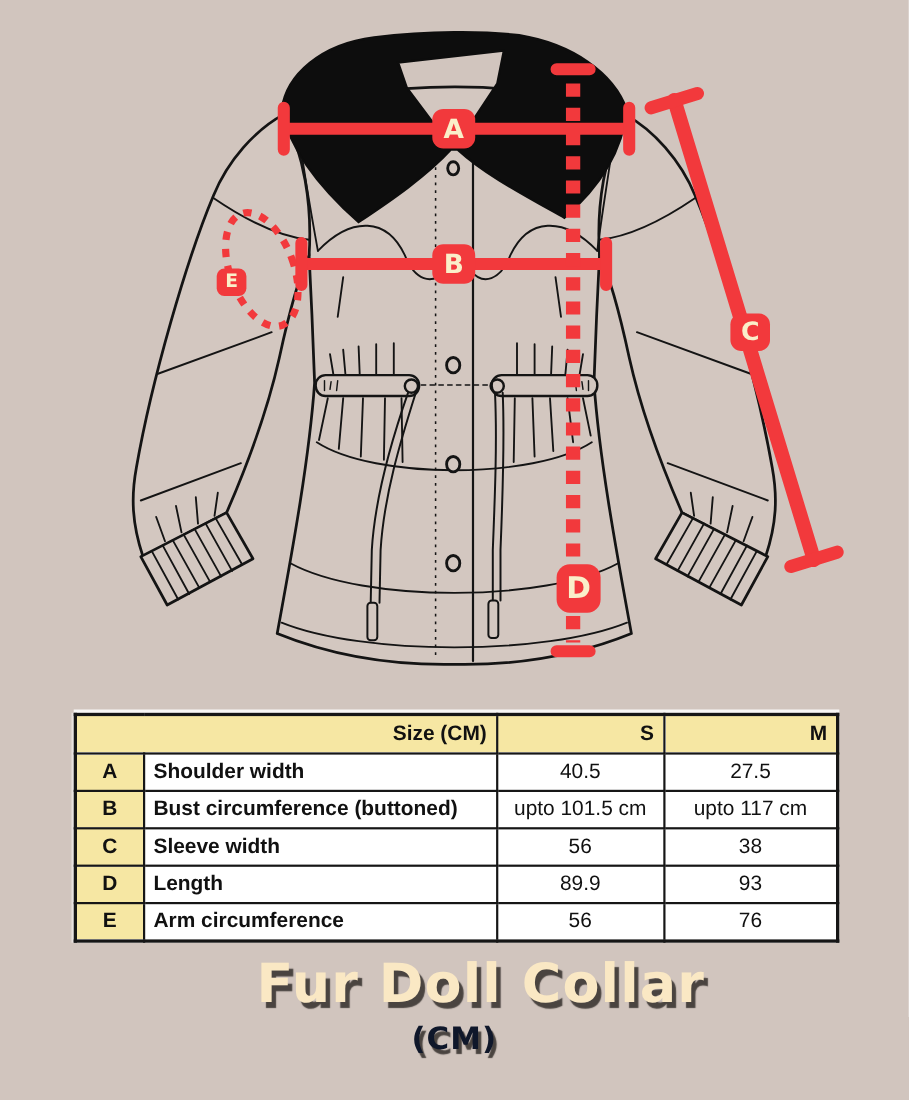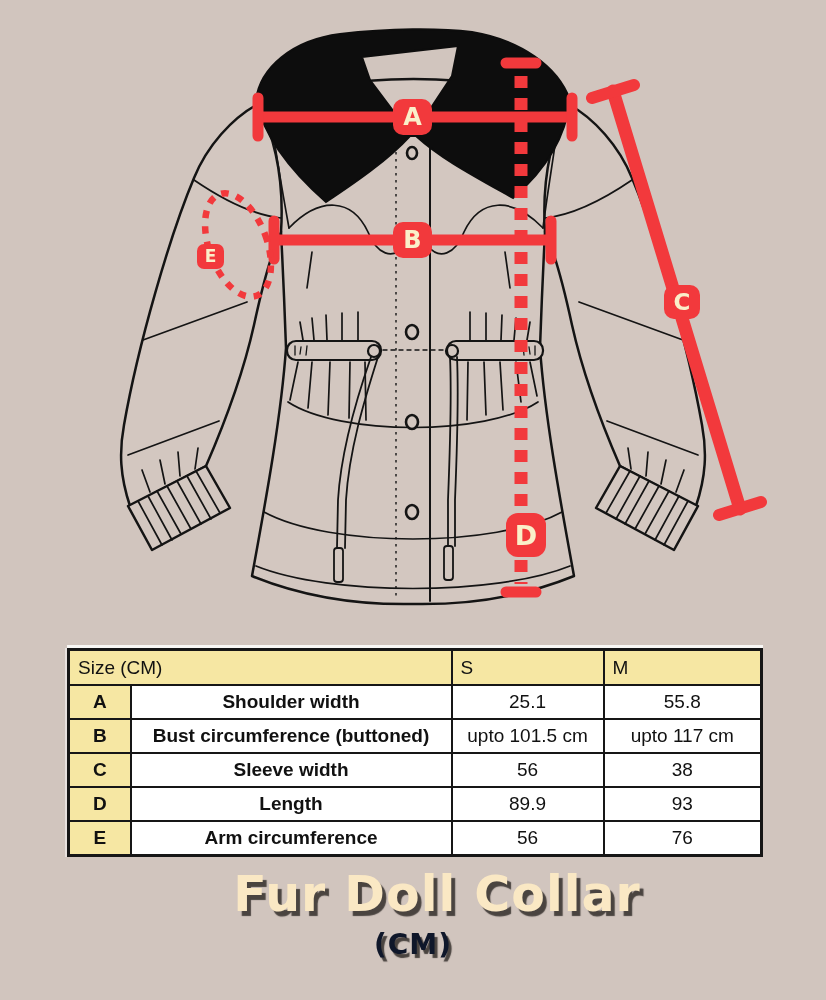--- a/index.html
+++ b/index.html
@@ -40,23 +40,23 @@
   }
   .size-table td,.size-table th{
     border:2px solid #161616;
     padding:0 8px;
     height:32px;
     overflow:hidden;
     white-space:nowrap;
   }
   .size-table tr.head th{height:33px;}
   .size-table .ylw{background:#F6E7A3;}
-  .size-table th{font-weight:normal;text-align:left;}
+  .size-table th{font-weight:bold;text-align:right;}
   .size-table td.key{font-weight:bold;text-align:center;background:#F6E7A3;}
-  .size-table td.lbl{font-weight:bold;text-align:center;}
+  .size-table td.lbl{font-weight:bold;text-align:left;}
   .size-table td.val{font-weight:normal;text-align:center;background:#fff;}
   .size-table{border:3px solid #161616;}
 
   .title-main{
     position:absolute;left:0;top:866px;width:826px;
     text-align:center;
     font-family:"DejaVu Sans", sans-serif;
     font-weight:bold;
     font-size:49px;
     letter-spacing:1px;
@@ -199,22 +199,22 @@
       </colgroup>
     <tbody>
         <tr class="head">
       <th class="ylw" colspan="2">Size (CM)</th>
       <th class="ylw">S</th>
       <th class="ylw">M</th>
     </tr>
     <tr>
       <td class="key">A</td>
       <td class="lbl">Shoulder width</td>
-      <td class="val">25.1</td>
-      <td class="val">55.8</td>
+      <td class="val">40.5</td>
+      <td class="val">27.5</td>
     </tr>
     <tr>
       <td class="key">B</td>
       <td class="lbl">Bust circumference (buttoned)</td>
       <td class="val">upto 101.5 cm</td>
       <td class="val">upto 117 cm</td>
     </tr>
     <tr>
       <td class="key">C</td>
       <td class="lbl">Sleeve width</td>

